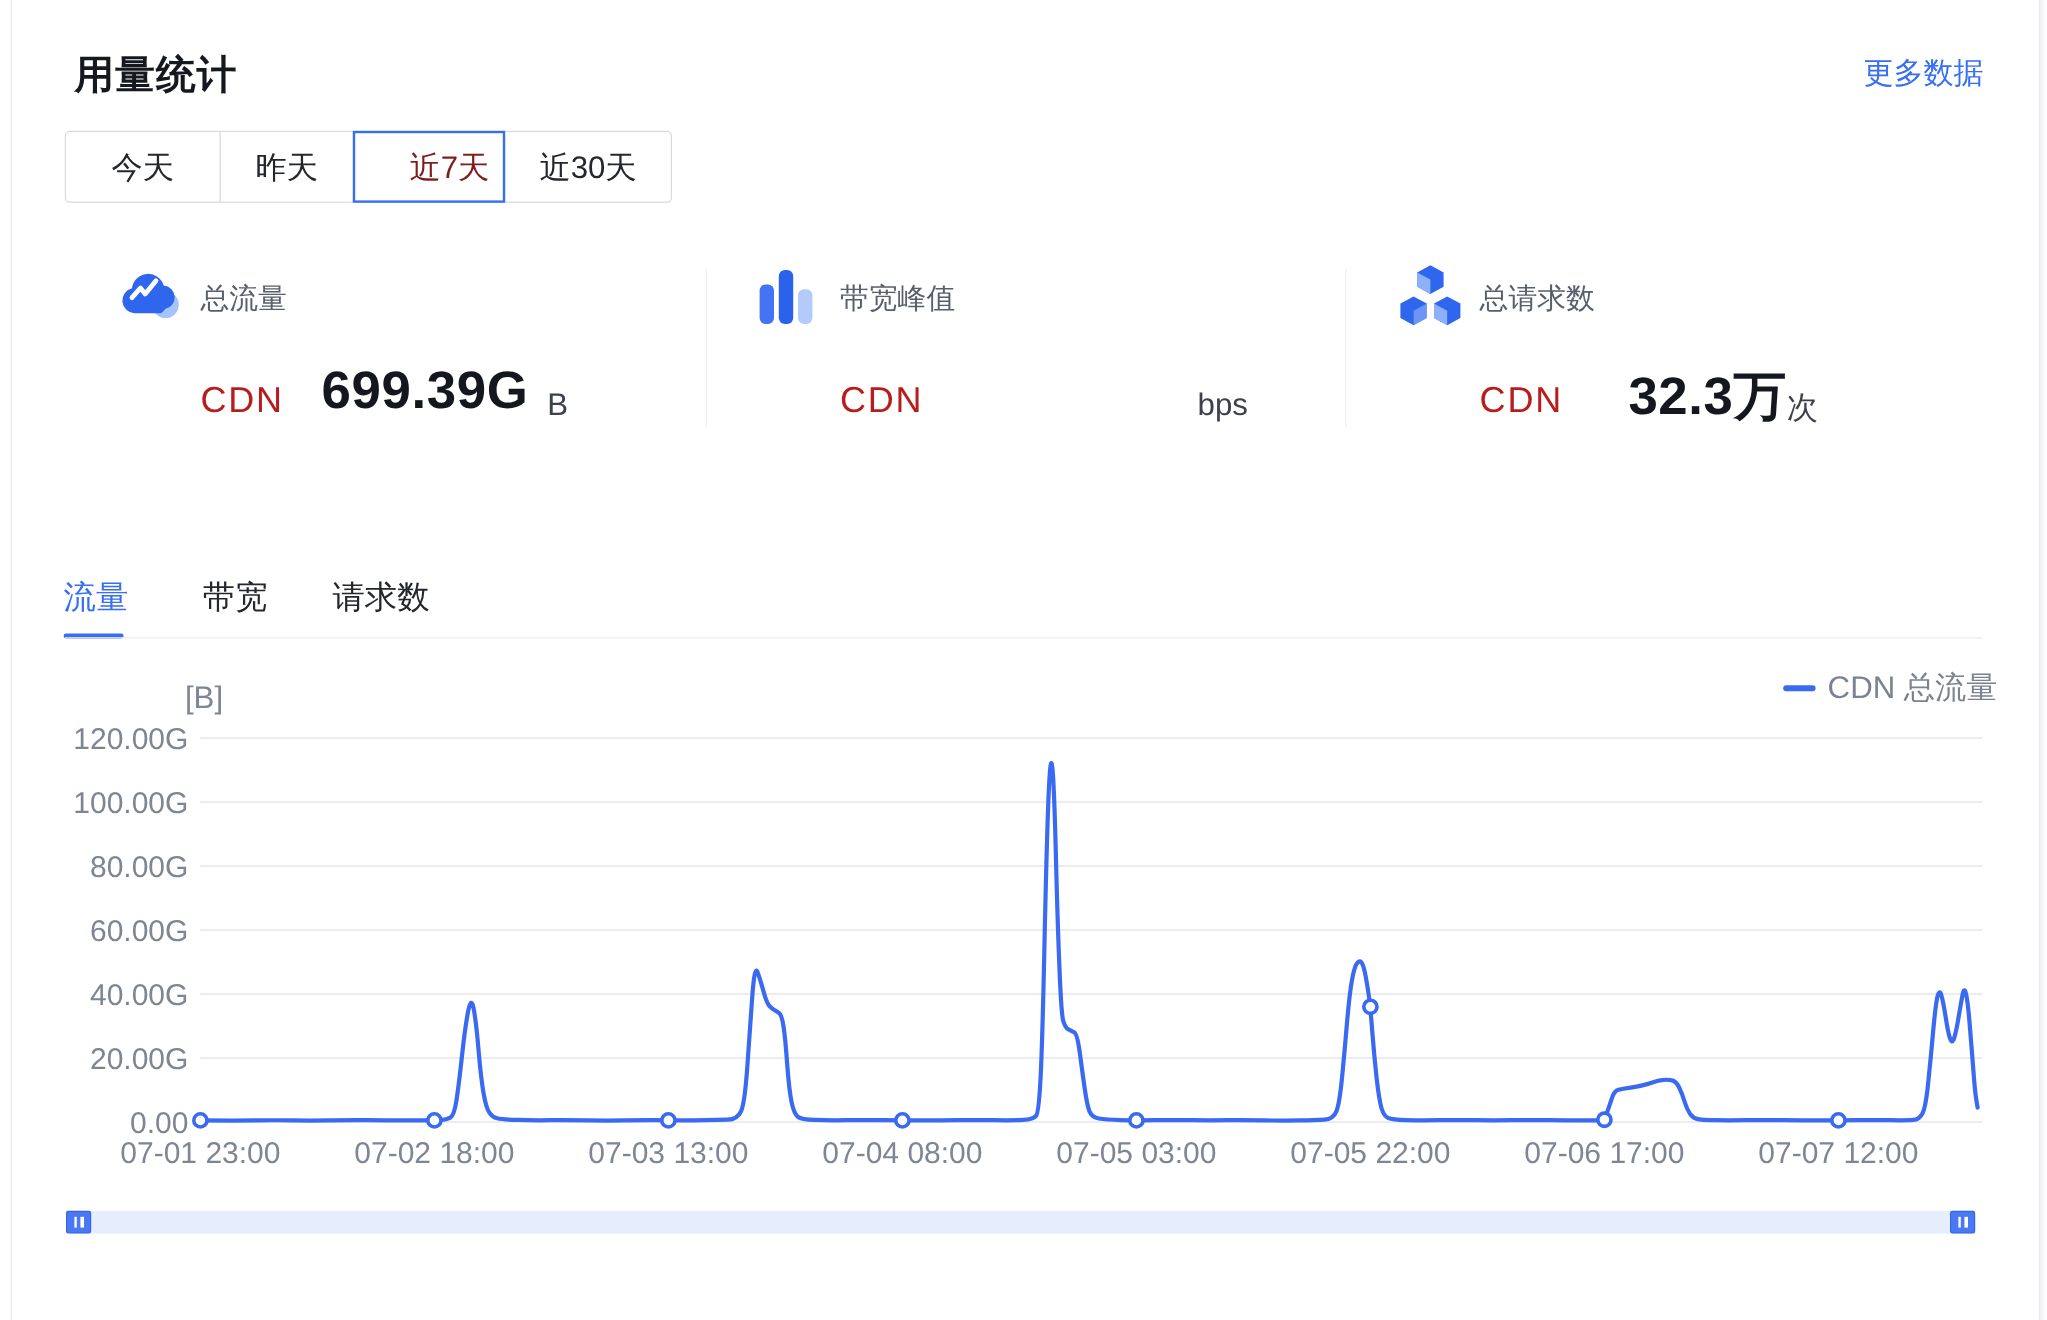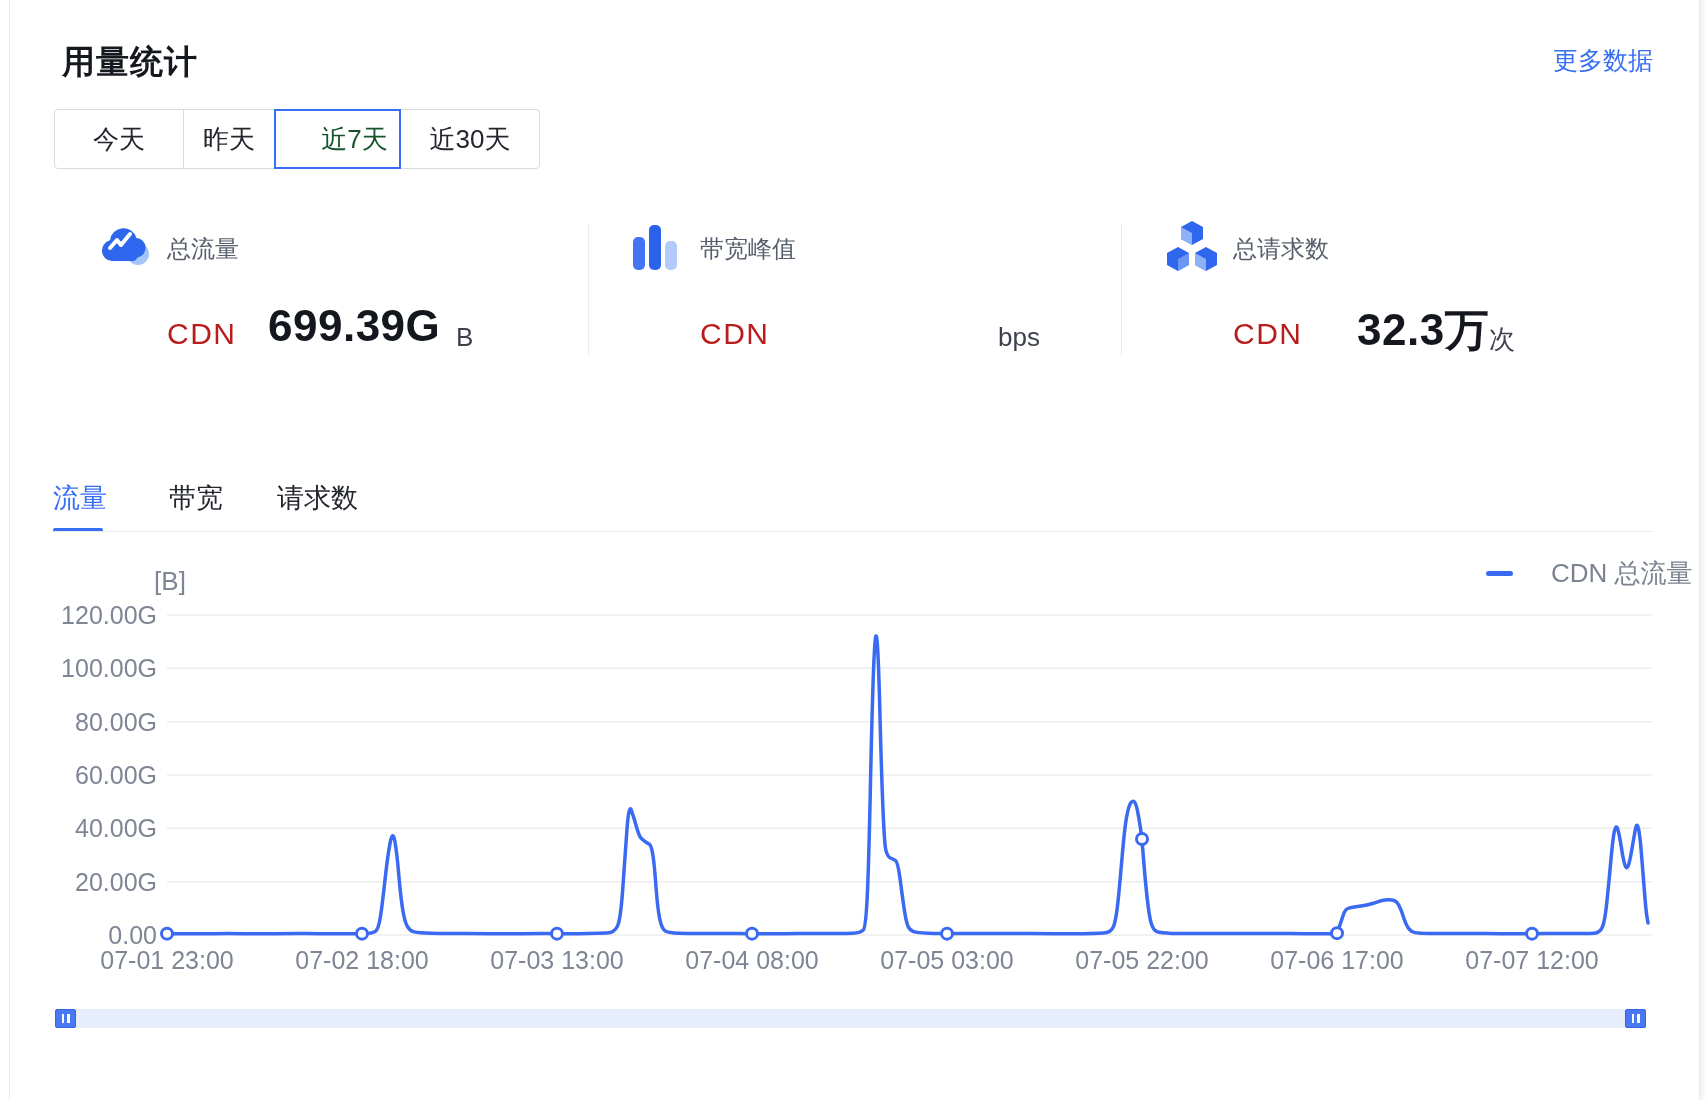--- a/index.html
+++ b/index.html
@@ -12,34 +12,34 @@
     background:linear-gradient(90deg,rgba(190,196,206,.25),rgba(255,255,255,0));}
   
   .page-title{left:62px;top:40px;font-size:33px;font-weight:700;color:#15181e;letter-spacing:1px;}
   .more-link{top:44px;right:53px;font-size:25px;color:#366ef4;cursor:pointer;}
   
   .seg-group{left:54px;top:109px;height:60px;display:flex;}
   .seg{box-sizing:border-box;height:60px;display:flex;align-items:center;justify-content:center;
     border:1px solid #d8dade;background:#fff;color:#23262d;font-size:26px;margin-left:-1px;cursor:pointer;}
   .seg:first-child{border-radius:4px 0 0 4px;margin-left:0;}
   .seg:last-child{border-radius:0 4px 4px 0;}
-  .seg.active{border:2px solid #366ef4;color:#14532d;z-index:2;padding-left:34px;}
+  .seg.active{border:2px solid #366ef4;color:#7f1d1d;z-index:2;padding-left:34px;}
   
   .divider{position:absolute;top:224px;height:132px;width:1px;background:#ebedf1;}
   .stat-label{font-size:24px;color:#575e6c;}
   .stat-product{font-size:30px;color:#b91c1c;letter-spacing:1.5px;}
   .stat-value{font-size:44px;font-weight:700;color:#14171e;letter-spacing:0.5px;}
   .stat-unit{font-size:26px;color:#3c414d;}
   
   .mtab{top:480px;font-size:27px;color:#23262d;cursor:pointer;}
   .mtab.active{color:#366ef4;}
   .mtab-underline{left:53px;top:528px;width:50px;height:4px;background:#366ef4;border-radius:2px;}
   .mtab-divider{left:54px;top:531px;width:1598px;height:1px;background:#ececee;}
   
-  .legend{top:556px;left:1486px;display:flex;align-items:center;gap:28px;}
+  .legend{top:556px;left:1486px;display:flex;align-items:center;}
   .legend-dash{width:27px;height:5px;border-radius:3px;background:#3a6af2;margin-right:10px;}
   .legend-text{font-size:26px;color:#7b8290;}
   
   .zoom-track{left:55px;top:1009px;width:1591px;height:19px;background:#e6edfc;}
   .zoom-handle{position:absolute;top:1009px;width:21px;height:19px;background:#4a78f2;
     border:1px solid #3365e4;box-sizing:border-box;border-radius:2px;cursor:ew-resize;
     display:flex;align-items:center;justify-content:center;gap:3px;}
   .grip{width:2.5px;height:9px;background:#fff;}
   svg text{font-family:"Liberation Sans","DejaVu Sans",sans-serif;}
 </style>
@@ -50,21 +50,21 @@
 
   <div class="edge" style="left:9px"></div>
   <div class="edge" style="left:1699px"></div>
   <div class="edge-shadow"></div>
 
   <div class="abs page-title">用量统计</div>
   <div class="abs more-link">更多数据</div>
 
   <div class="abs seg-group">
     <div class="seg" style="width:130px">今天</div>
-    <div class="seg" style="width:92px">昨天</div>
+    <div class="seg" style="width:112px">昨天</div>
     <div class="seg active" style="width:127px">近7天</div>
     <div class="seg" style="width:140px">近30天</div>
   </div>
 
   <div class="abs" style="left:98px;top:221px">
     <svg width="54" height="48" viewBox="0 0 54 48">
       <circle cx="40" cy="33" r="11" fill="#a5c4fa"></circle>
       <path d="M14 40 a10.5 10.5 0 0 1 -2 -20.7 a13.5 13.5 0 0 1 26.4 -2.3 a9.8 9.8 0 0 1 1.3 19.4 a10 10 0 0 1 -3.7 3.6 z" fill="#2f66ee"></path>
       <path d="M12 27 L19 19 L23 24 L32 13" fill="none" stroke="#fff" stroke-width="4" stroke-linecap="round" stroke-linejoin="round"></path>
     </svg>

